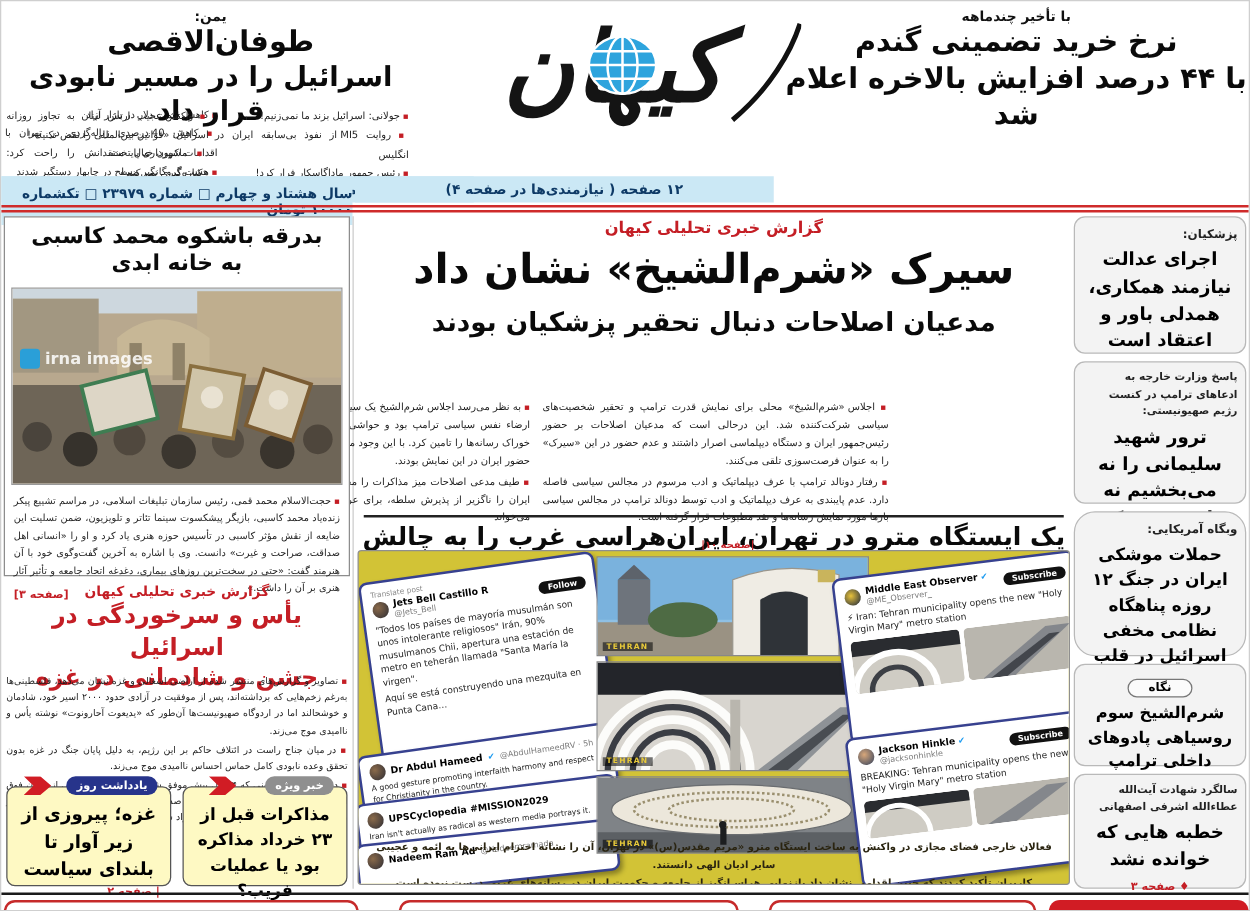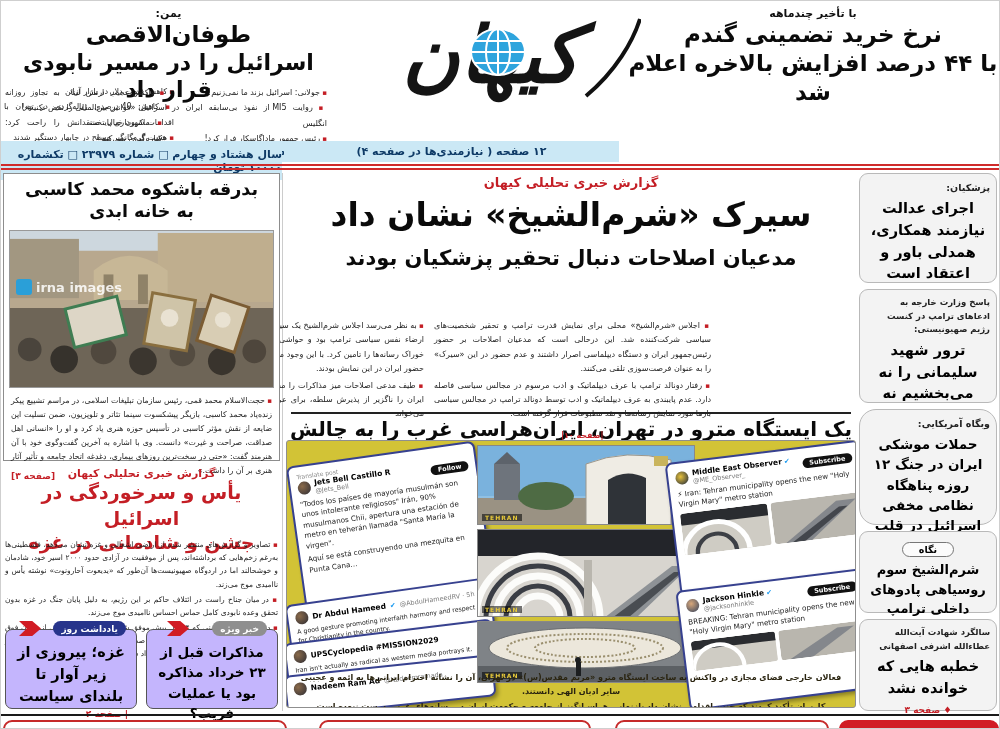--- a/index.html
+++ b/index.html
@@ -21,21 +21,21 @@
   .sbox .sk{font-size:9.5px;font-weight:bold;color:#222;text-align:right;line-height:1.6;}
   .sbox .st{font-size:14.5px;font-weight:bold;color:#000;text-align:center;line-height:1.5;margin-top:3px;}
   .sbox .sp{text-align:center;margin-top:5px;font-size:9px;font-weight:bold;color:#c41e25;}
   .sbox .sp::before{content:"♦ ";}
   .pill{display:inline-block;border:1px solid #777;border-radius:10px;padding:1px 16px;
         font-size:9.5px;font-weight:bold;background:#fbfbfb;}
   .body-col{font-size:8px;line-height:1.8;color:#1c1c1c;text-align:justify;}
   .body-col p{margin:0 0 2px 0;}
   .body-col p::before{content:"▪ ";color:#c41e25;font-size:7px;}
   .vline{width:1px;background:#ccc;}
-  .notebox{border:1.5px solid #555;border-radius:7px;background:#c4b5fd;}
+  .notebox{border:1.5px solid #555;border-radius:7px;background:#fef9c3;}
   .tagbar{position:absolute;top:-9px;right:10px;height:15px;display:flex;align-items:center;
           color:#fff;font-size:9px;font-weight:bold;padding:0 8px;border-radius:8px;}
   .tagarrow{position:absolute;top:-9px;width:22px;height:15px;background:#d11c24;
             clip-path:polygon(0 0,60% 0,100% 50%,60% 100%,0 100%,35% 50%);}
   .notetitle{font-size:15.5px;font-weight:bold;text-align:center;line-height:1.5;color:#000;padding:12px 6px 2px;}
   .notepage{font-size:9px;font-weight:bold;color:#c41e25;padding:0 8px 5px;}
   .tweet{position:absolute;background:#fff;border:2px solid #37418f;border-radius:7px;
          box-shadow:2px 3px 4px rgba(0,0,0,.35);direction:ltr;text-align:left;
          font-size:7px;color:#222;padding:6px 7px;}
   .tw-head{display:flex;align-items:center;gap:4px;}

